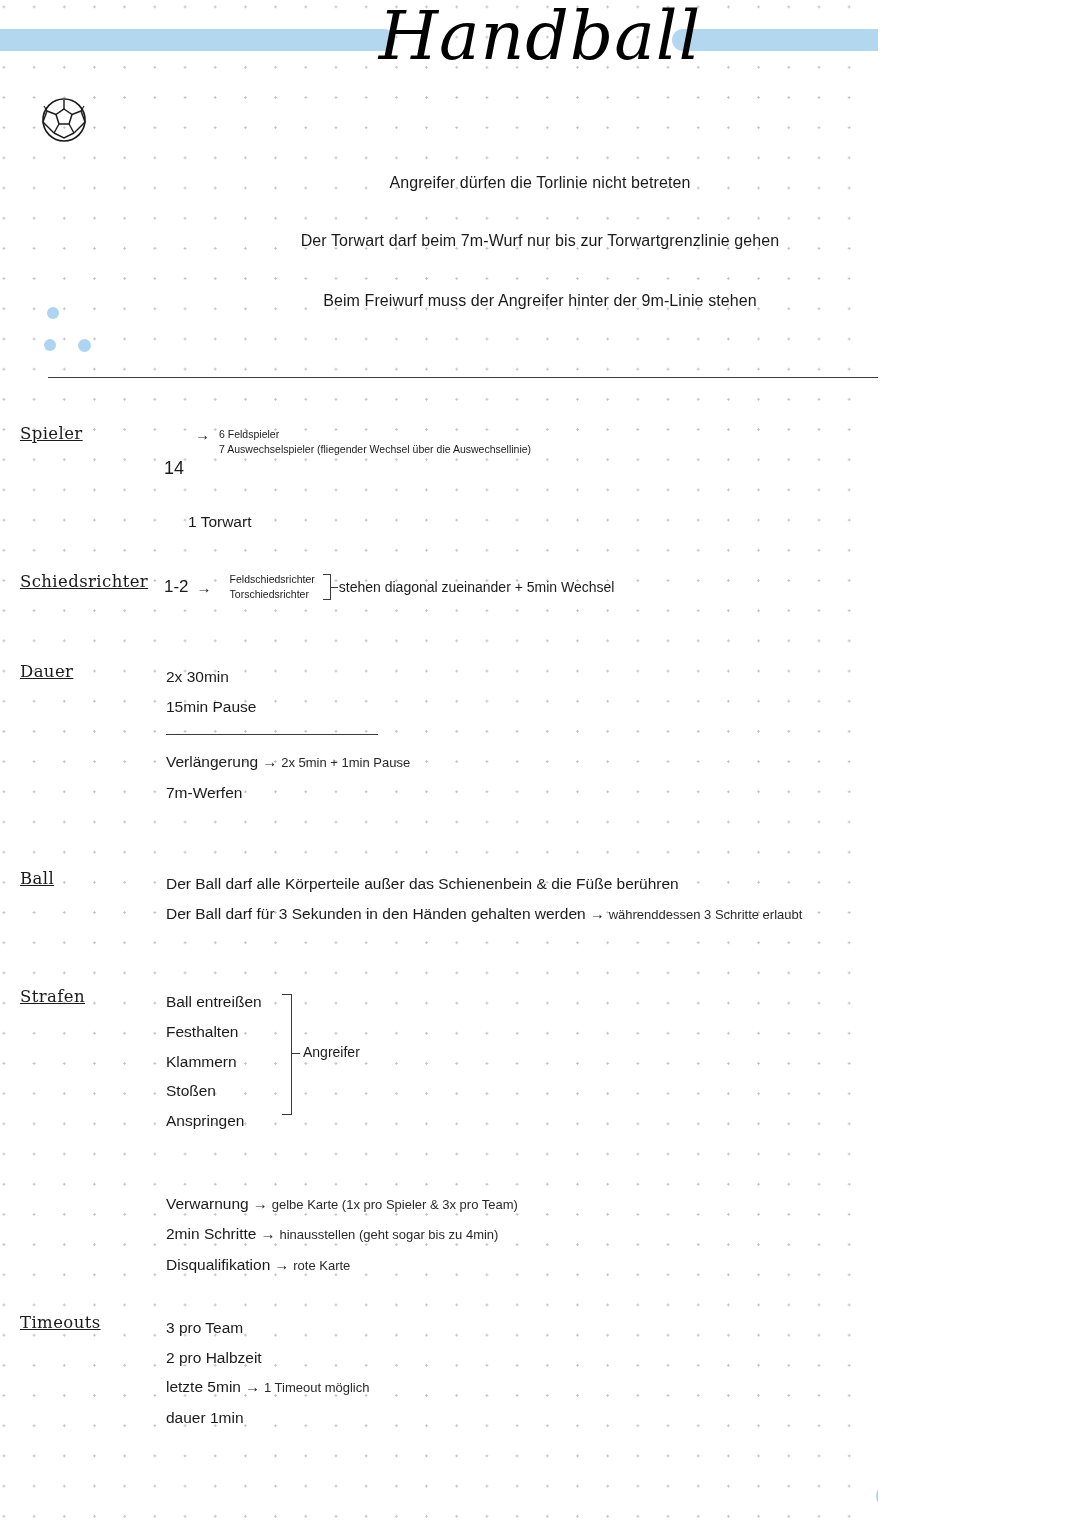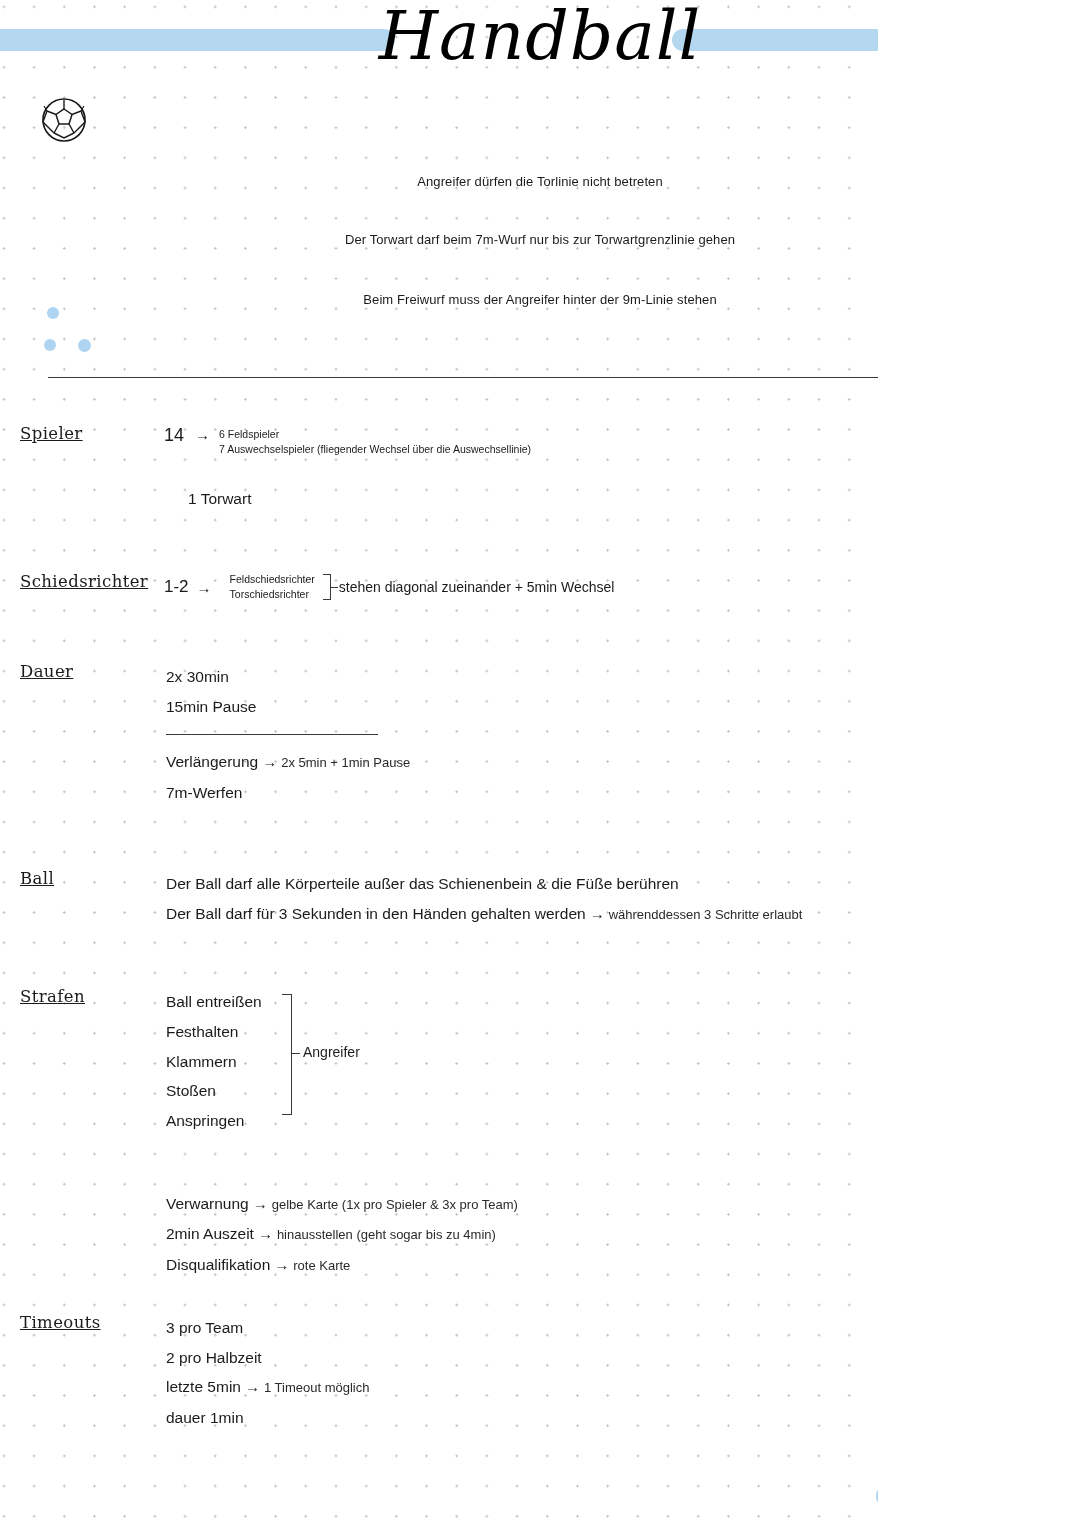--- a/index.html
+++ b/index.html
@@ -61,21 +61,21 @@
   #ball-icon { position: absolute; left: 40px; top: 96px; }
   
   #player-icon { position: absolute; left: 958px; top: 398px; }
 
   
   .rule-line {
     position: absolute;
     width: 1080px;
     left: 0;
     text-align: center;
-    font-size: 13px;
+    font-size: 16px;
     letter-spacing: .1px;
     color: #1b1b1b;
   }
   
   #main-divider {
     position: absolute;
     left: 48px;
     top: 377px;
     width: 984px;
     height: 0;
@@ -103,21 +103,21 @@
   }
   .line.indent1 { padding-left: 2px; }
   .sub {
     font-size: 13px;
     color: #2a2a2a;
   }
   .arrow { font-size: 15px; padding: 0 4px; }
 
   
   #spieler-row { display: flex; align-items: flex-start; }
-  #spieler-num { font-size: 18px; line-height: 22px; }
+  #spieler-num { font-size: 18px; line-height: 22px; margin-top: 33px; }
   #spieler-arrow { font-size: 15px; padding: 0 9px 0 11px; line-height: 22px; }
   #spieler-subs { font-size: 10.5px; line-height: 14.5px; padding-top: 3px; }
 
   
   #sr-row { display: flex; align-items: center; }
   #sr-num { font-size: 17px; }
   #sr-arrow { font-size: 15px; padding: 0 6px 0 8px; }
   #sr-pair { font-size: 10.5px; line-height: 15px; padding-left: 12px; }
   .sq-bracket {
     display: inline-block;
@@ -335,21 +335,21 @@
         <div id="strafen-bracket"></div>
         <div id="strafen-tail"></div>
         <div id="strafen-freiwurf">Angreifer</div>
       </div>
 
       <div style="margin-top:53px;">
         <div class="line indent1">
           <span>Verwarnung</span><span class="arrow">→</span><span class="sub">gelbe Karte (1x pro Spieler &amp; 3x pro Team)</span>
         </div>
         <div class="line indent1">
-          <span>2min Auszeit</span><span class="arrow">→</span><span class="sub">hinausstellen (geht sogar bis zu 4min)</span>
+          <span>2min Schritte</span><span class="arrow">→</span><span class="sub">hinausstellen (geht sogar bis zu 4min)</span>
         </div>
         <div class="line indent1">
           <span>Disqualifikation</span><span class="arrow">→</span><span class="sub">rote Karte</span>
         </div>
       </div>
     </div>
   </div>
 
   <div class="section" style="top:1313px;">
     <div class="sec-label">Timeouts</div>

